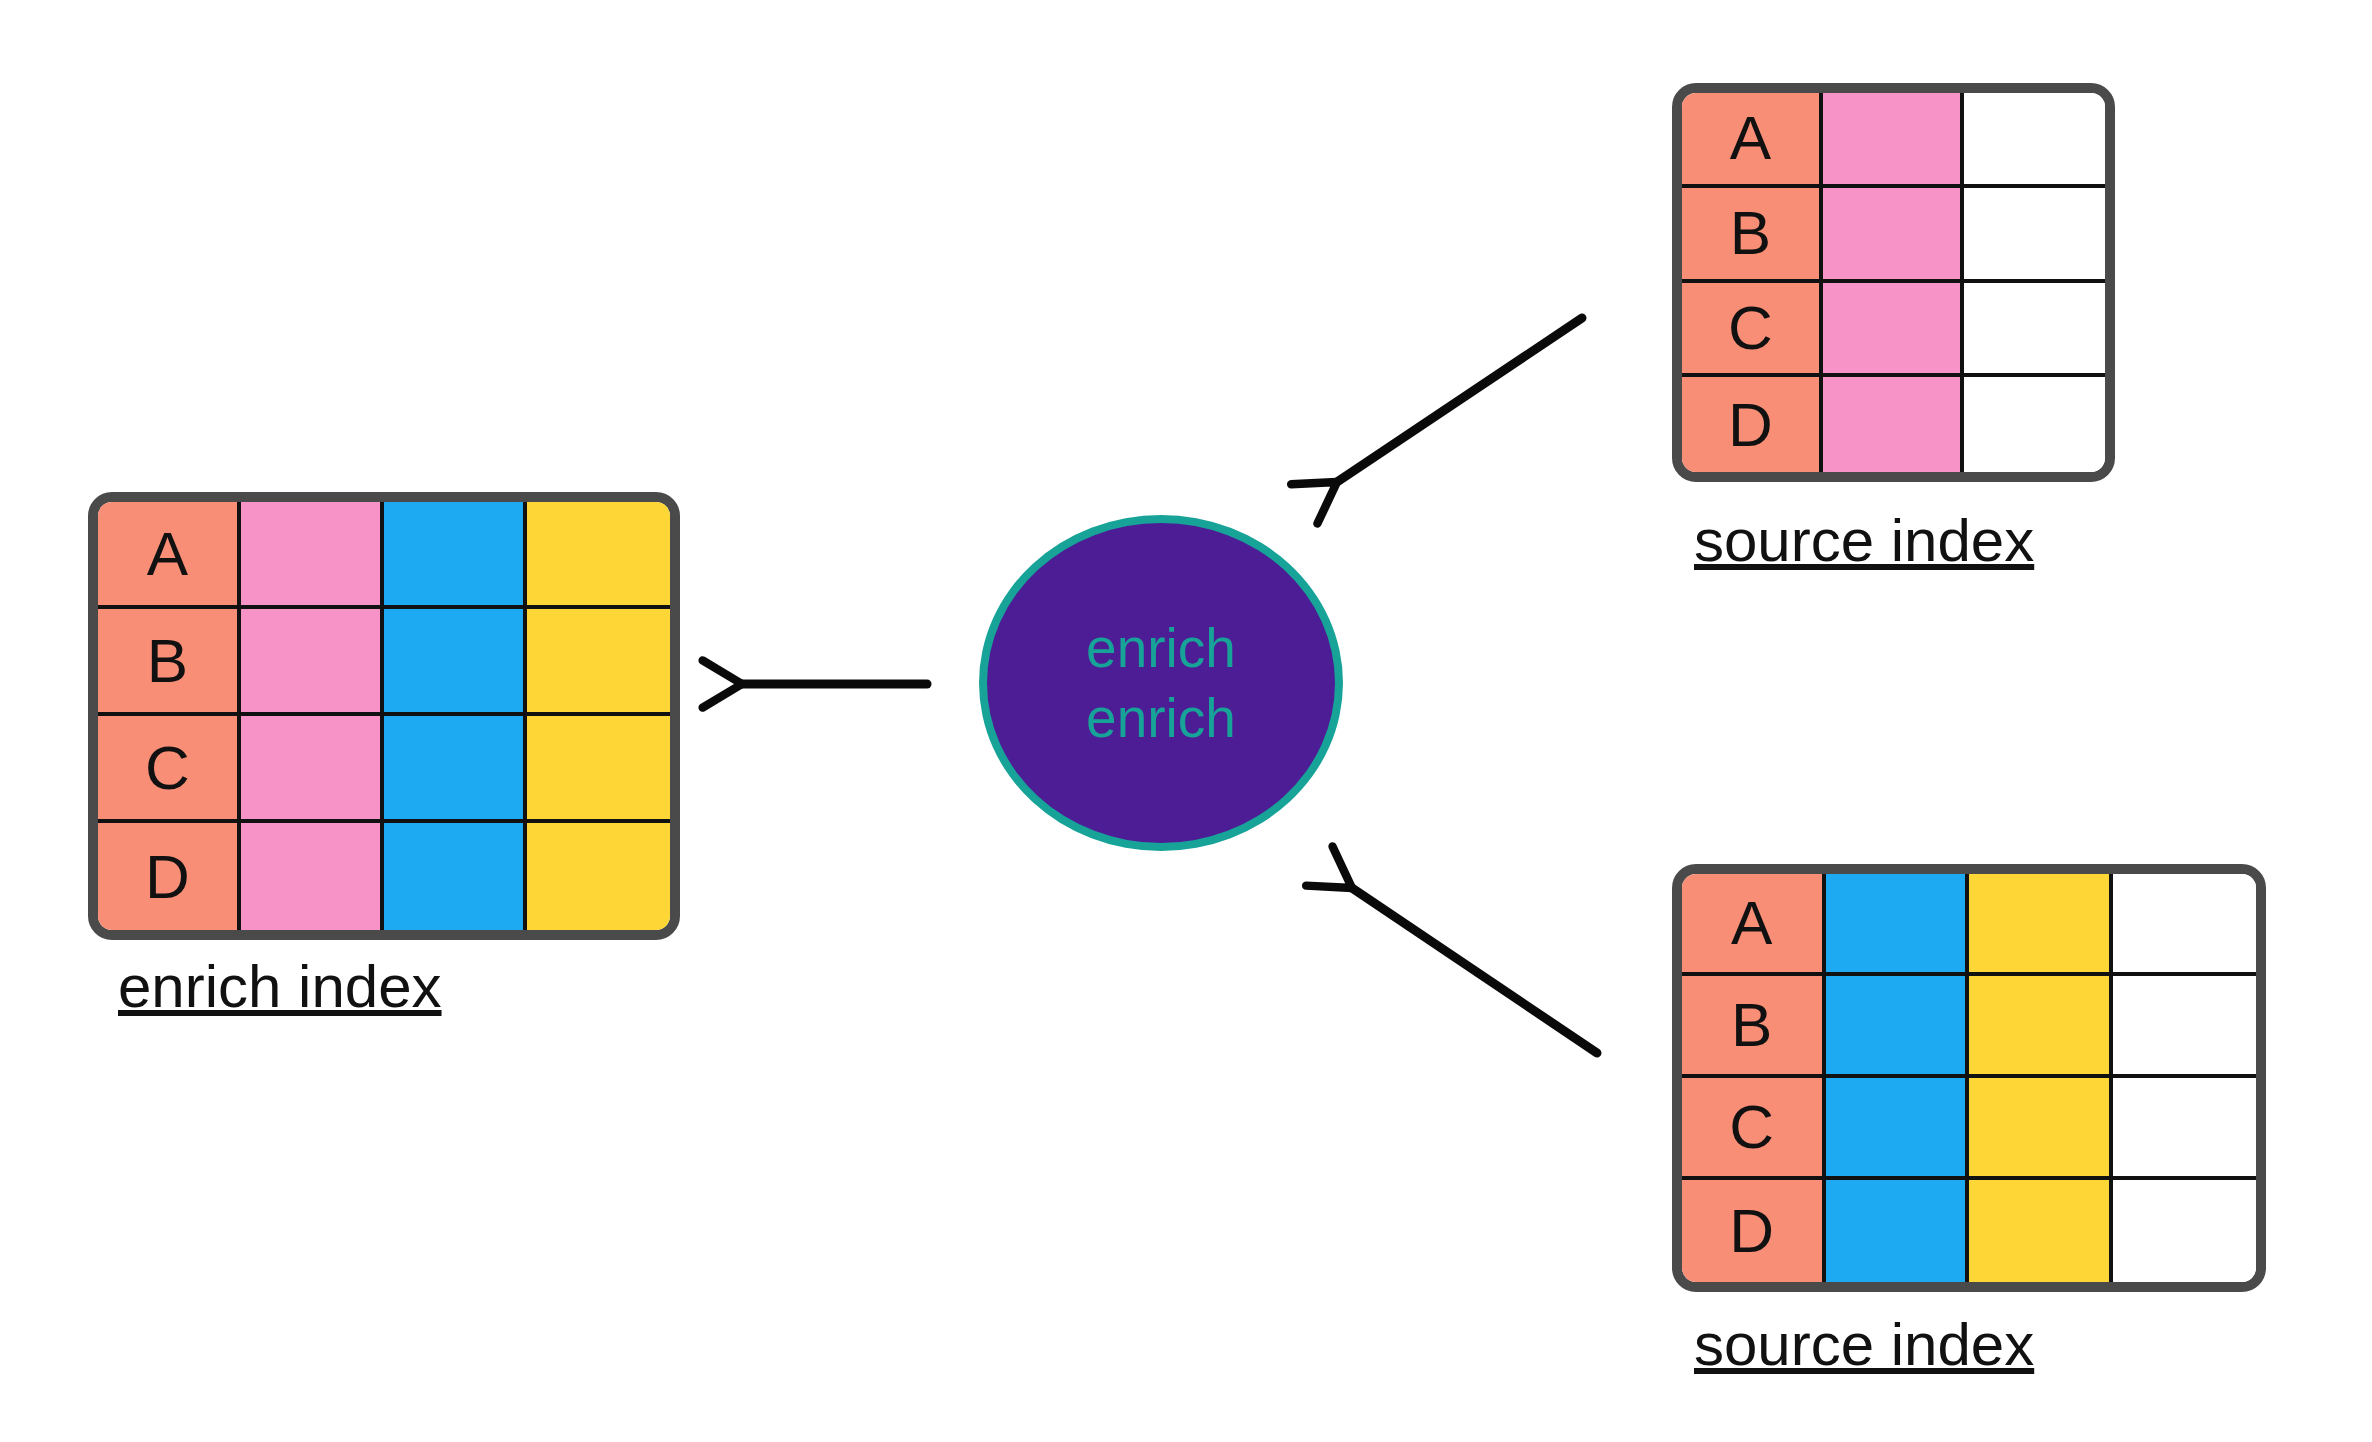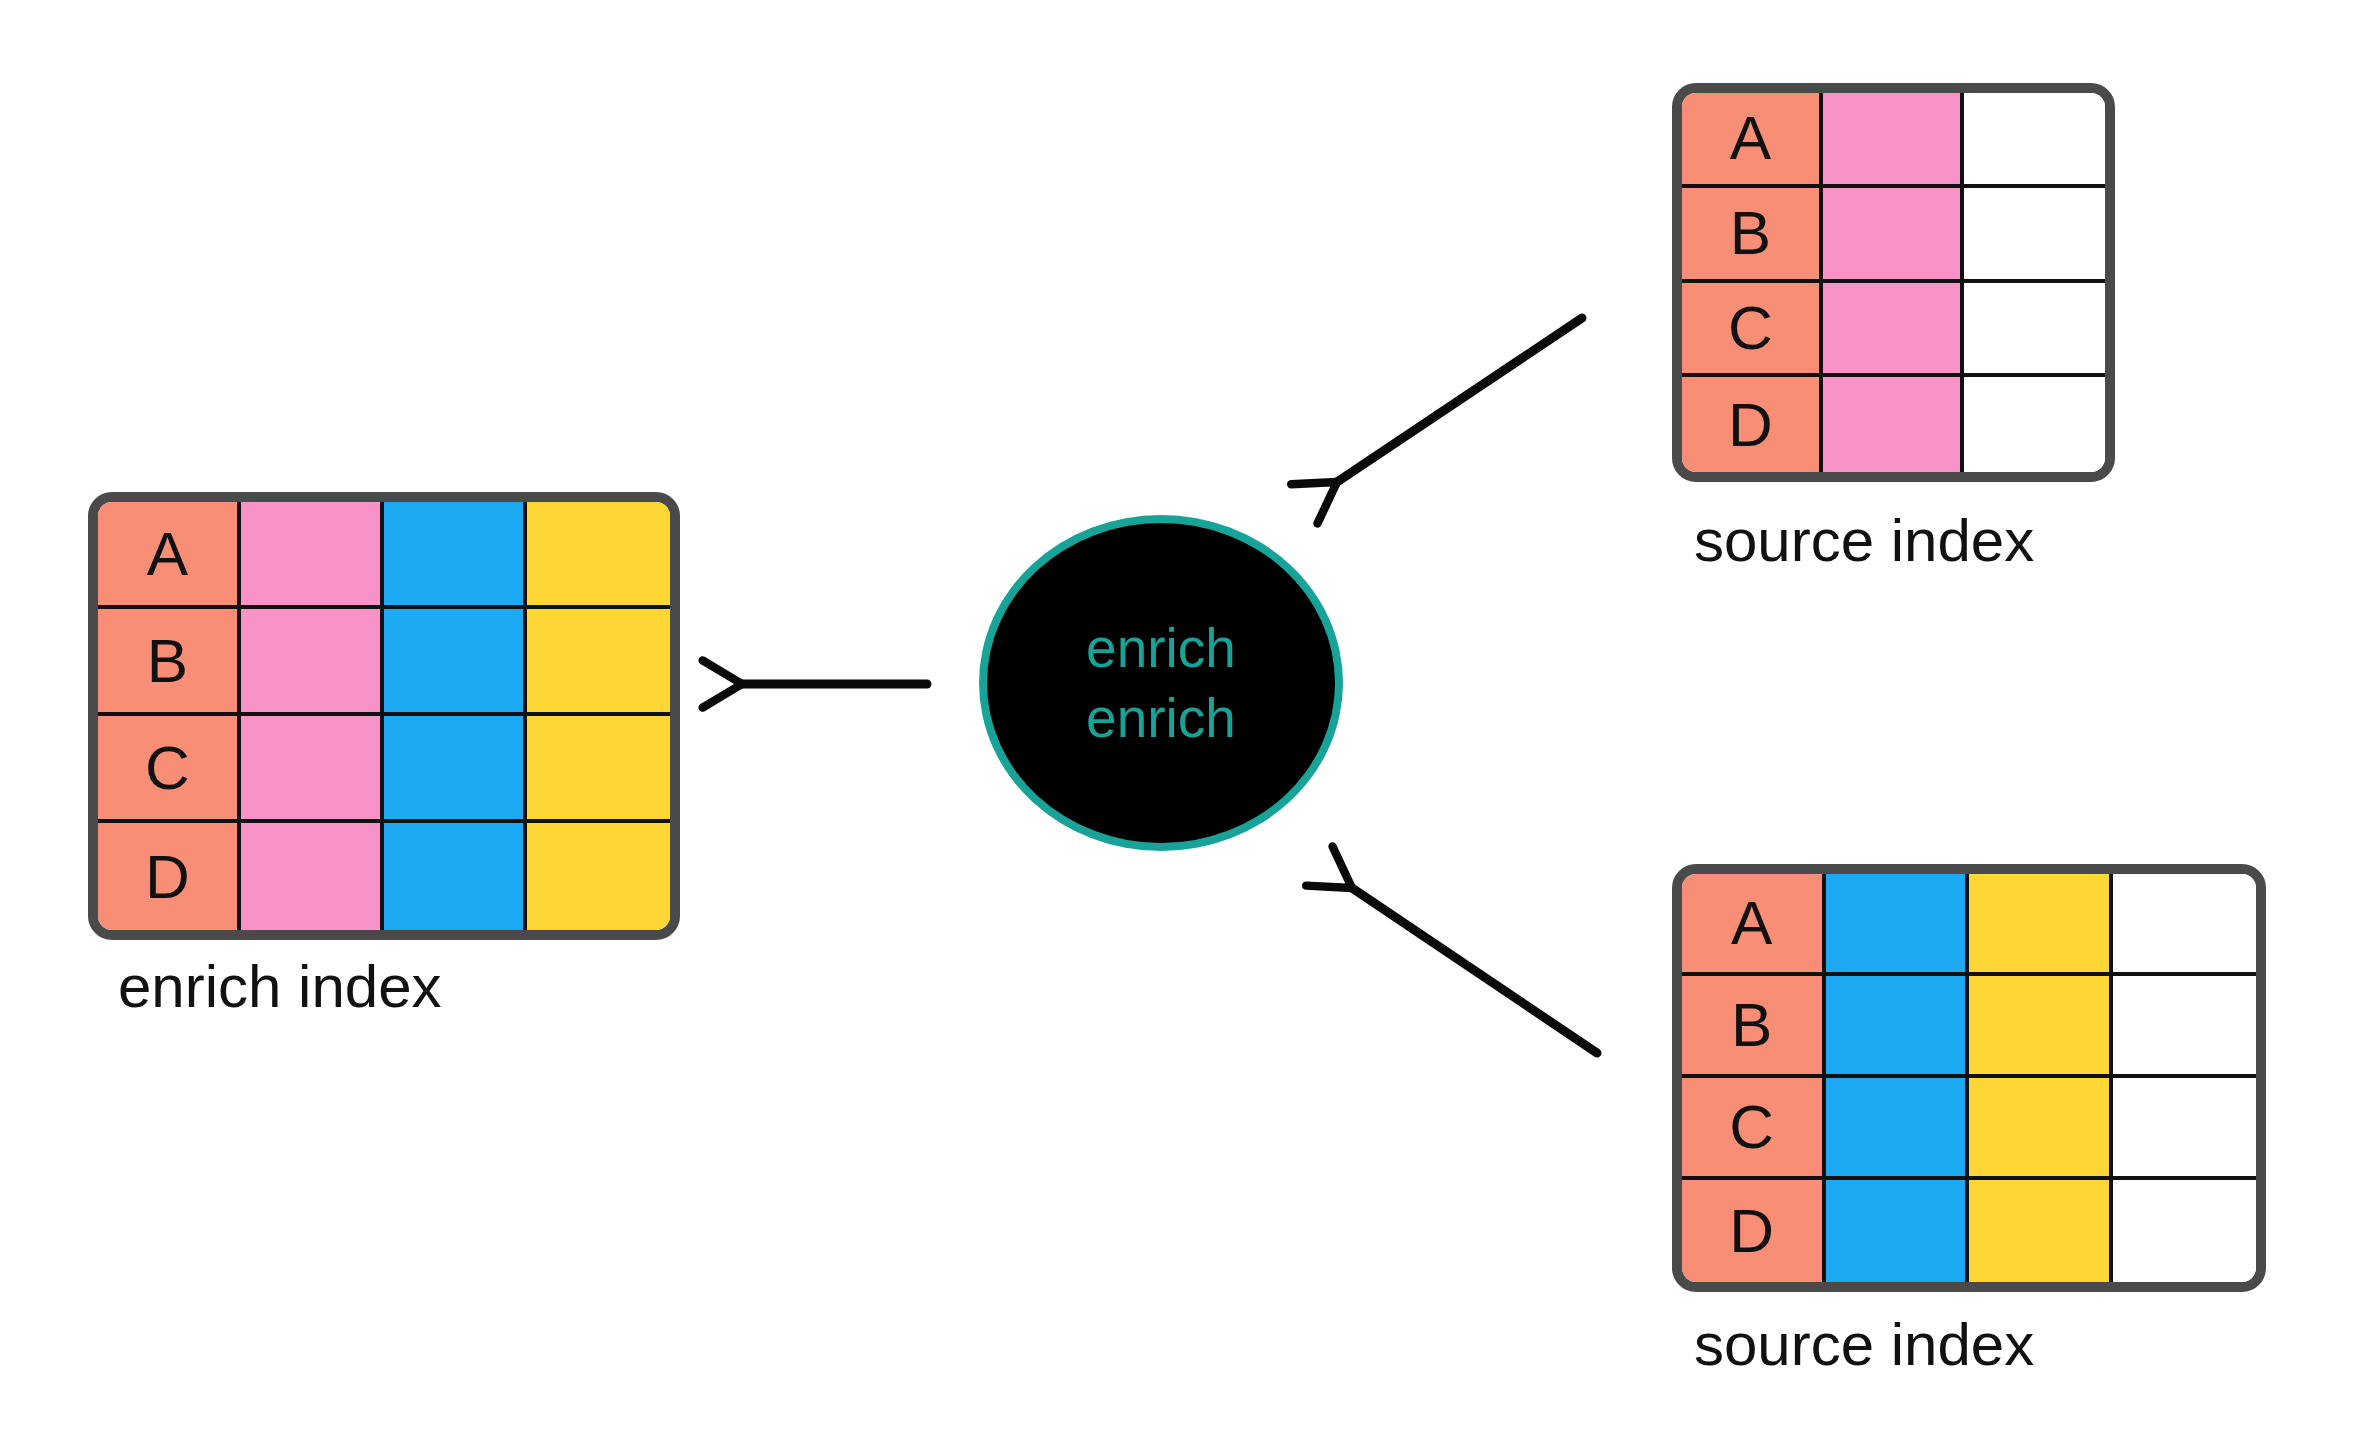--- a/index.html
+++ b/index.html
@@ -46,32 +46,33 @@
     font-size: 62px;
     color: #111;
     line-height: 1;
   }
   .tbl-caption {
     position: absolute;
     font-size: 60px;
     color: #111;
     line-height: 1.15;
     white-space: nowrap;
+    text-decoration: underline;
   }
   
   #policy-circle {
     position: absolute;
     left: 979px;
     top: 515px;
     width: 364px;
     height: 336px;
     box-sizing: border-box;
     border: 8px solid var(--teal, #17a398);
     border-radius: 50%;
-    background: #000000;
+    background: #4c1d95;
     display: flex;
     flex-direction: column;
     align-items: center;
     justify-content: center;
     color: var(--teal, #17a398);
     font-size: 55px;
     line-height: 1.28;
     text-align: center;
   }
   

